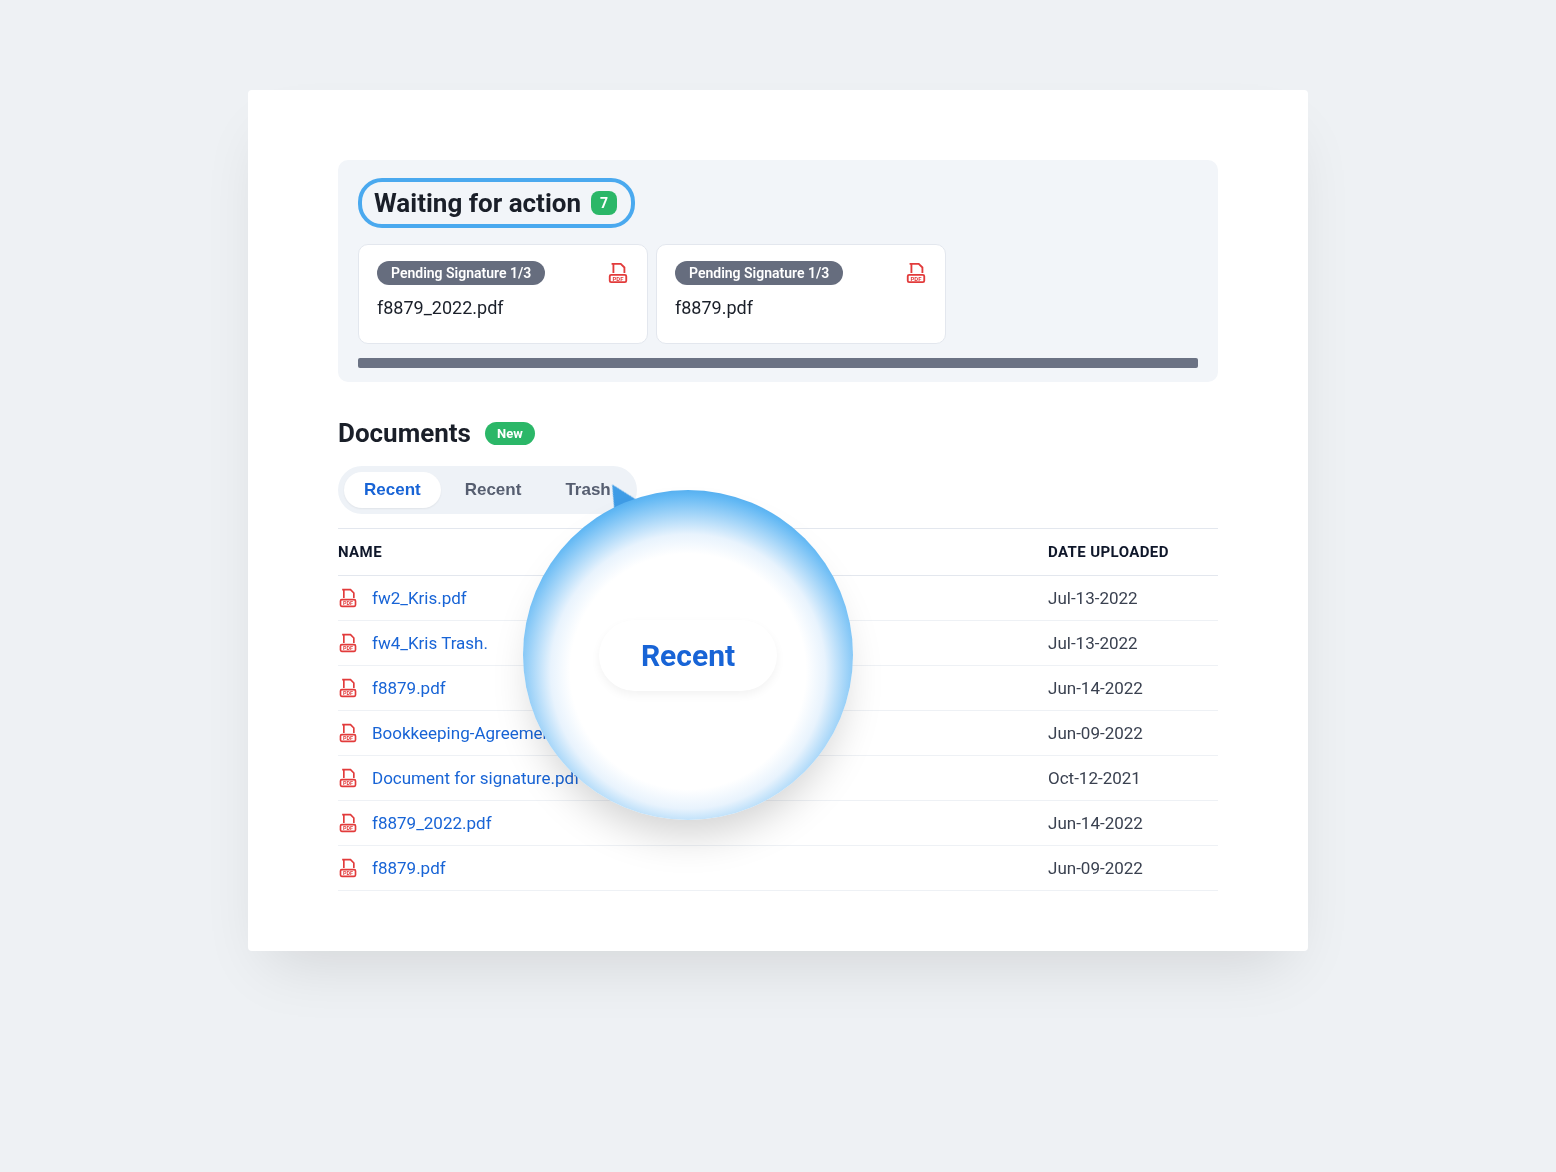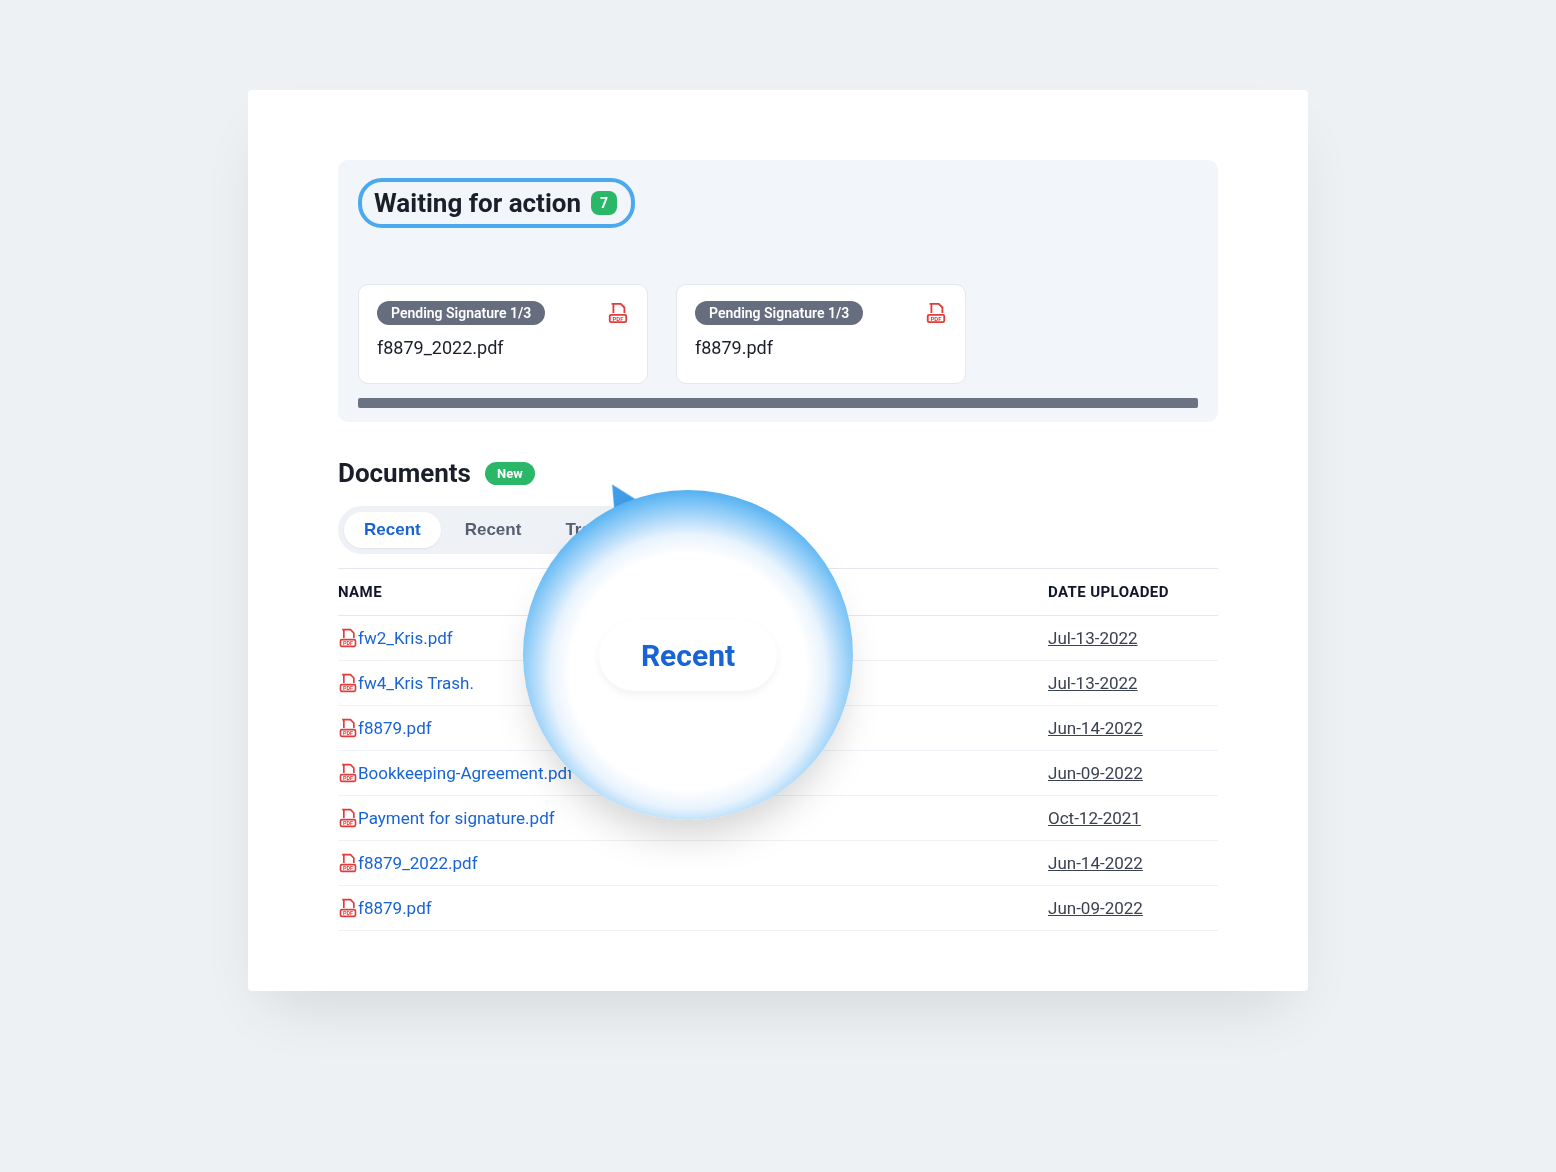--- a/index.html
+++ b/index.html
@@ -52,23 +52,22 @@
     height: 24px;
     padding: 0 6px;
     border-radius: 8px;
     background: #2bb768;
     color: #fff;
     font-size: 14px;
     font-weight: 700;
   }
   .wfa-cards {
     display: flex;
-    gap: 28px;
+    gap: 8px;
     overflow: hidden;
-    margin-top: 40px;
   }
   .wfa-card {
     flex: 0 0 290px;
     background: #fff;
     border: 1px solid #e3e7ee;
     border-radius: 10px;
     padding: 16px 18px 18px;
     min-height: 100px;
   }
   .wfa-card.last { flex: 0 0 260px; border-right: none; border-top-right-radius: 0; border-bottom-right-radius: 0; }
@@ -160,31 +159,32 @@
   .doc-row {
     display: flex;
     align-items: center;
     justify-content: space-between;
     border-bottom: 1px solid #eef1f5;
     padding: 12px 0;
   }
   .doc-name-cell {
     display: flex;
     align-items: flex-end;
+    gap: 14px;
     min-width: 0;
   }
   .doc-name {
     color: #1864d6;
     font-size: 17px;
     white-space: nowrap;
     overflow: hidden;
     text-overflow: ellipsis;
     max-width: 520px;
   }
-  .doc-date { color: #3a4150; font-size: 17px; width: 170px; text-decoration: underline; }
+  .doc-date { color: #3a4150; font-size: 17px; width: 170px; }
 
   .col-date { width: 170px; }
 
   
   .magnifier {
     position: absolute;
     top: 400px;
     left: 275px;
     width: 330px;
     height: 330px;
@@ -334,21 +334,21 @@
         </div>
         <div class="doc-row">
           <div class="doc-name-cell">
             <span class="pdf-icon">
               <svg width="20" height="20" viewBox="0 0 24 24">
                 <path fill="none" stroke="#e23b3b" stroke-width="2" d="M7 2h8l4 4v6M7 2v10M7 2H5"></path>
                 <rect x="3" y="14" width="18" height="8" rx="1.5" fill="none" stroke="#e23b3b" stroke-width="2"></rect>
                 <text x="12" y="20.5" text-anchor="middle" font-size="6.5" font-weight="700" fill="#e23b3b">PDF</text>
               </svg>
             </span>
-            <a class="doc-name">Payment for signature.pdf</a>
+            <a class="doc-name">Document for signature.pdf</a>
           </div>
           <div class="doc-date">Oct-12-2021</div>
         </div>
         <div class="doc-row">
           <div class="doc-name-cell">
             <span class="pdf-icon">
               <svg width="20" height="20" viewBox="0 0 24 24">
                 <path fill="none" stroke="#e23b3b" stroke-width="2" d="M7 2h8l4 4v6M7 2v10M7 2H5"></path>
                 <rect x="3" y="14" width="18" height="8" rx="1.5" fill="none" stroke="#e23b3b" stroke-width="2"></rect>
                 <text x="12" y="20.5" text-anchor="middle" font-size="6.5" font-weight="700" fill="#e23b3b">PDF</text>

